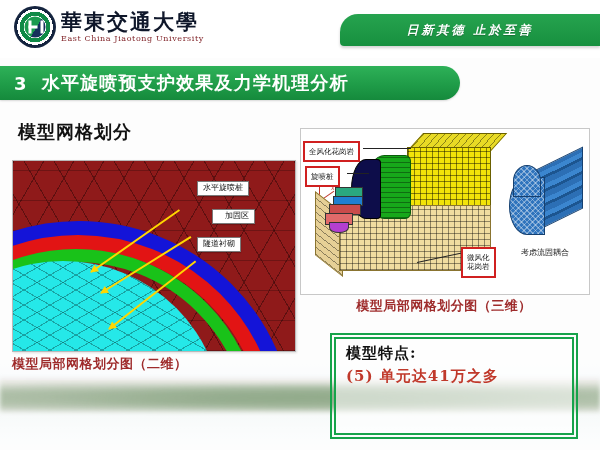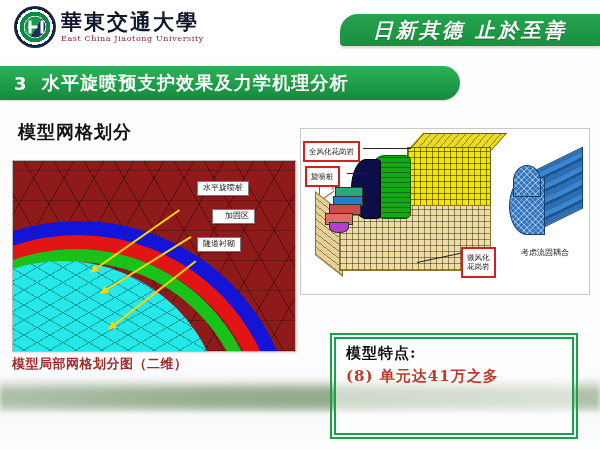--- a/index.html
+++ b/index.html
@@ -64,21 +64,21 @@
   }
   .motto-bar{
     position:absolute;right:0;top:14px;width:260px;height:32px;
     background:linear-gradient(to bottom,#26a34f,#17903f);
     border-top-left-radius:18px;border-bottom-left-radius:4px;
     box-shadow:0 2px 3px rgba(0,0,0,.18);
     display:flex;align-items:center;justify-content:center;
   }
   .motto-text{
     color:#fff;font-family:"DejaVu Serif","Liberation Serif",serif;
-    font-size:20px;font-style:italic;font-weight:bold;letter-spacing:3px;
+    font-size:12px;font-style:italic;font-weight:bold;letter-spacing:3px;
     white-space:nowrap;text-shadow:0 1px 1px rgba(0,0,0,.25);
   }
 
   
   .title-bar{
     position:absolute;left:0;top:66px;width:460px;height:34px;
     background:linear-gradient(to bottom,#2eb158 0%,#1f9c48 55%,#158a3c 100%);
     border-radius:0 28px 28px 0;
     display:flex;align-items:center;
     box-shadow:0 1px 2px rgba(0,0,0,.15);
@@ -350,19 +350,20 @@
       <div>花岗岩</div>
     </div>
 
     <div class="pile-bundle">
       <div class="pile-body"></div>
       <div class="pile-face"></div>
       <div class="pile-face2"></div>
     </div>
     <div class="pile-cap">考虑流固耦合</div>
   </div>
+  <div class="cap-3d">模型局部网格划分图（三维）</div>
 
   <div class="feature-box">
     <div class="feature-title">模型特点:</div>
-    <div class="feature-item">(8) 单元达41万之多</div>
+    <div class="feature-item">(5) 单元达41万之多</div>
   </div>
 
 </div>
 
 </body></html>

